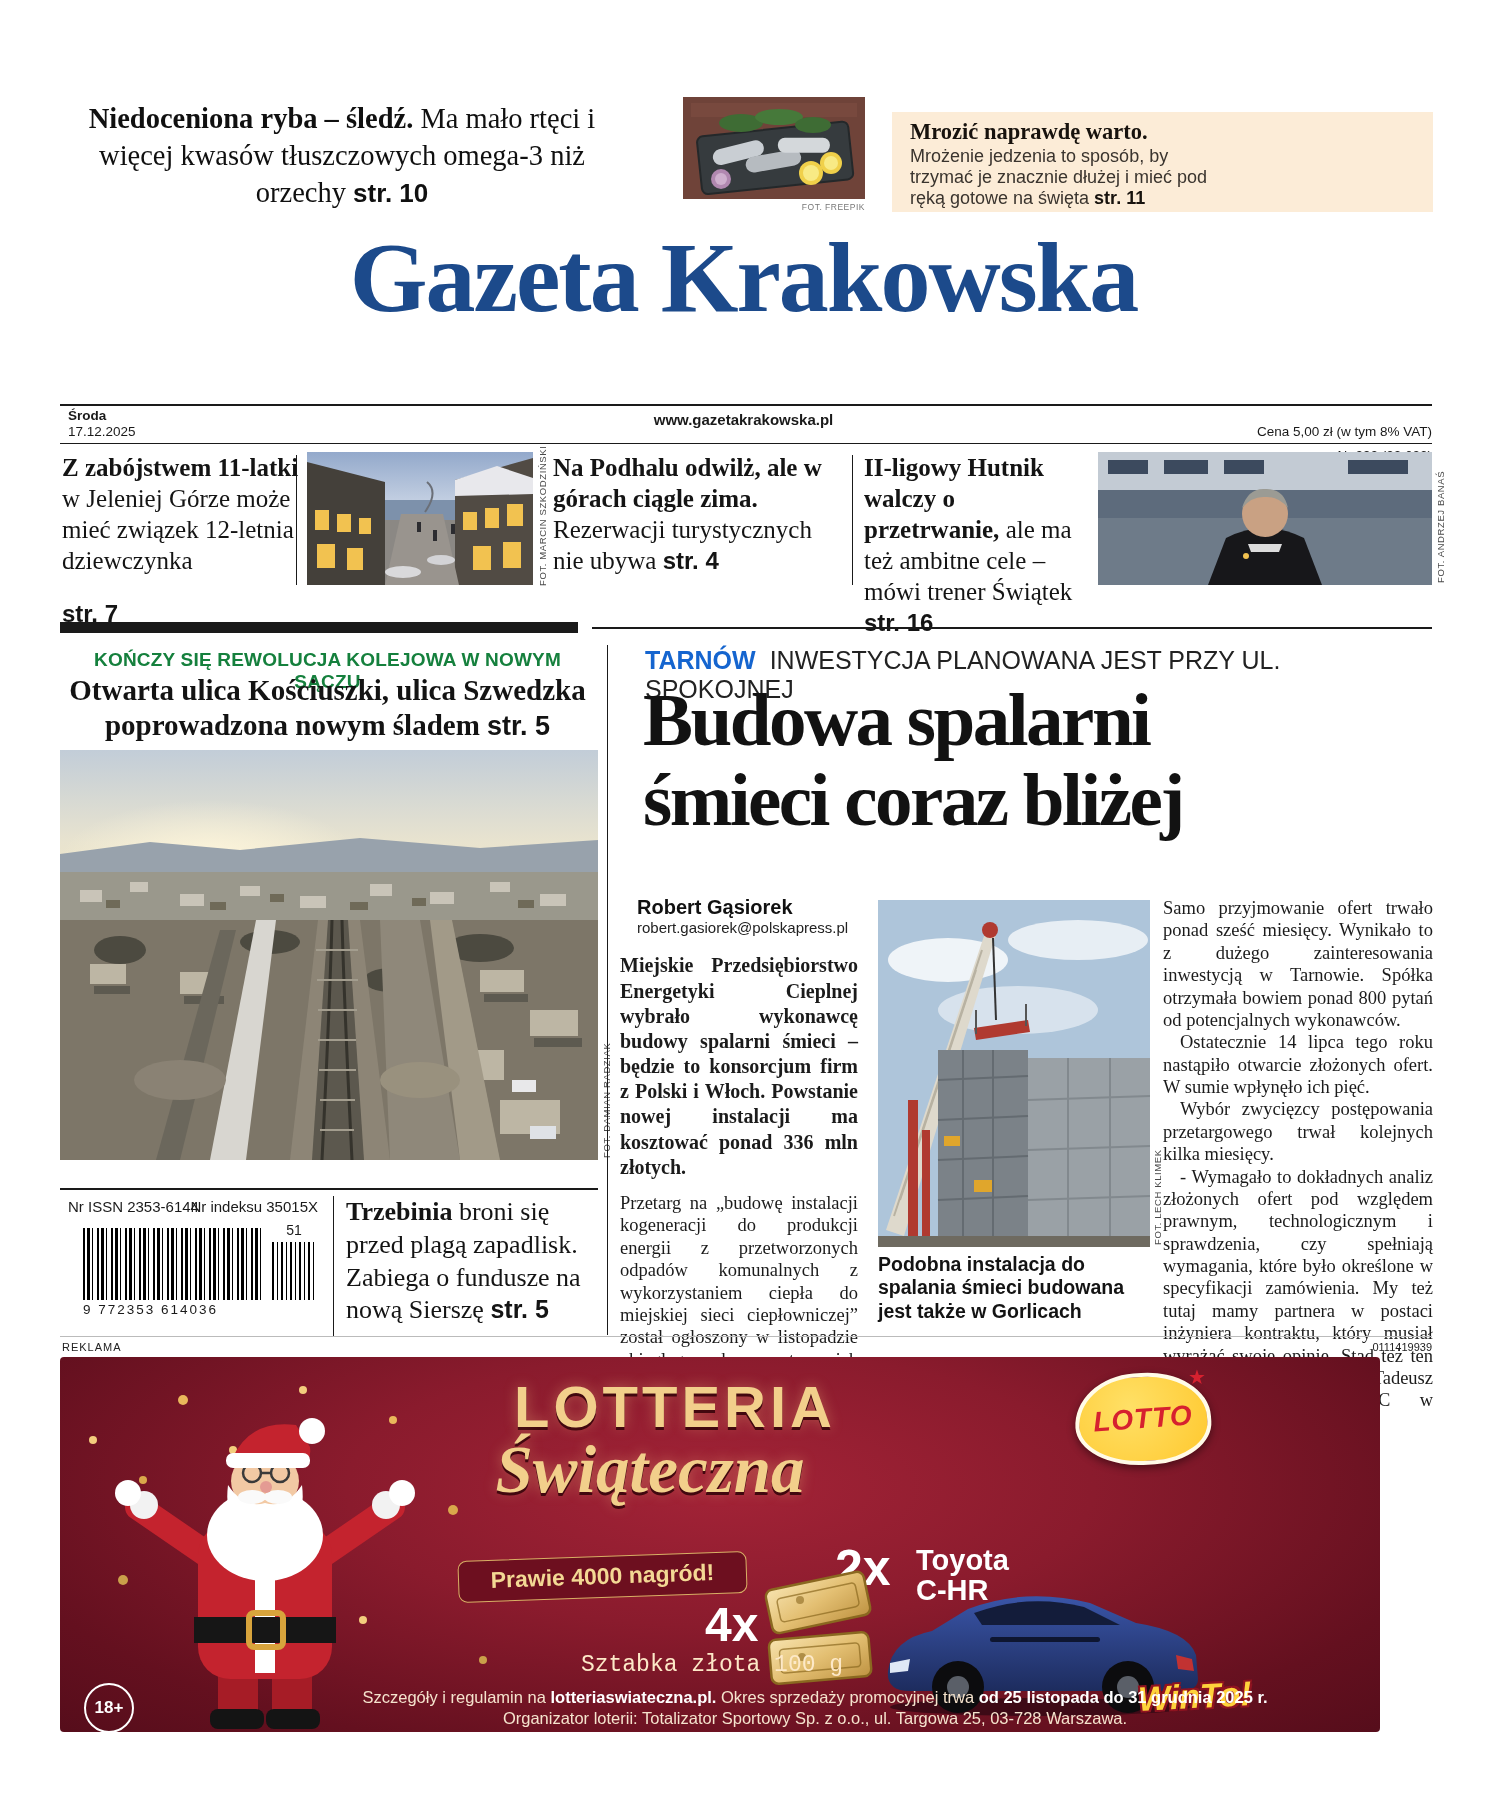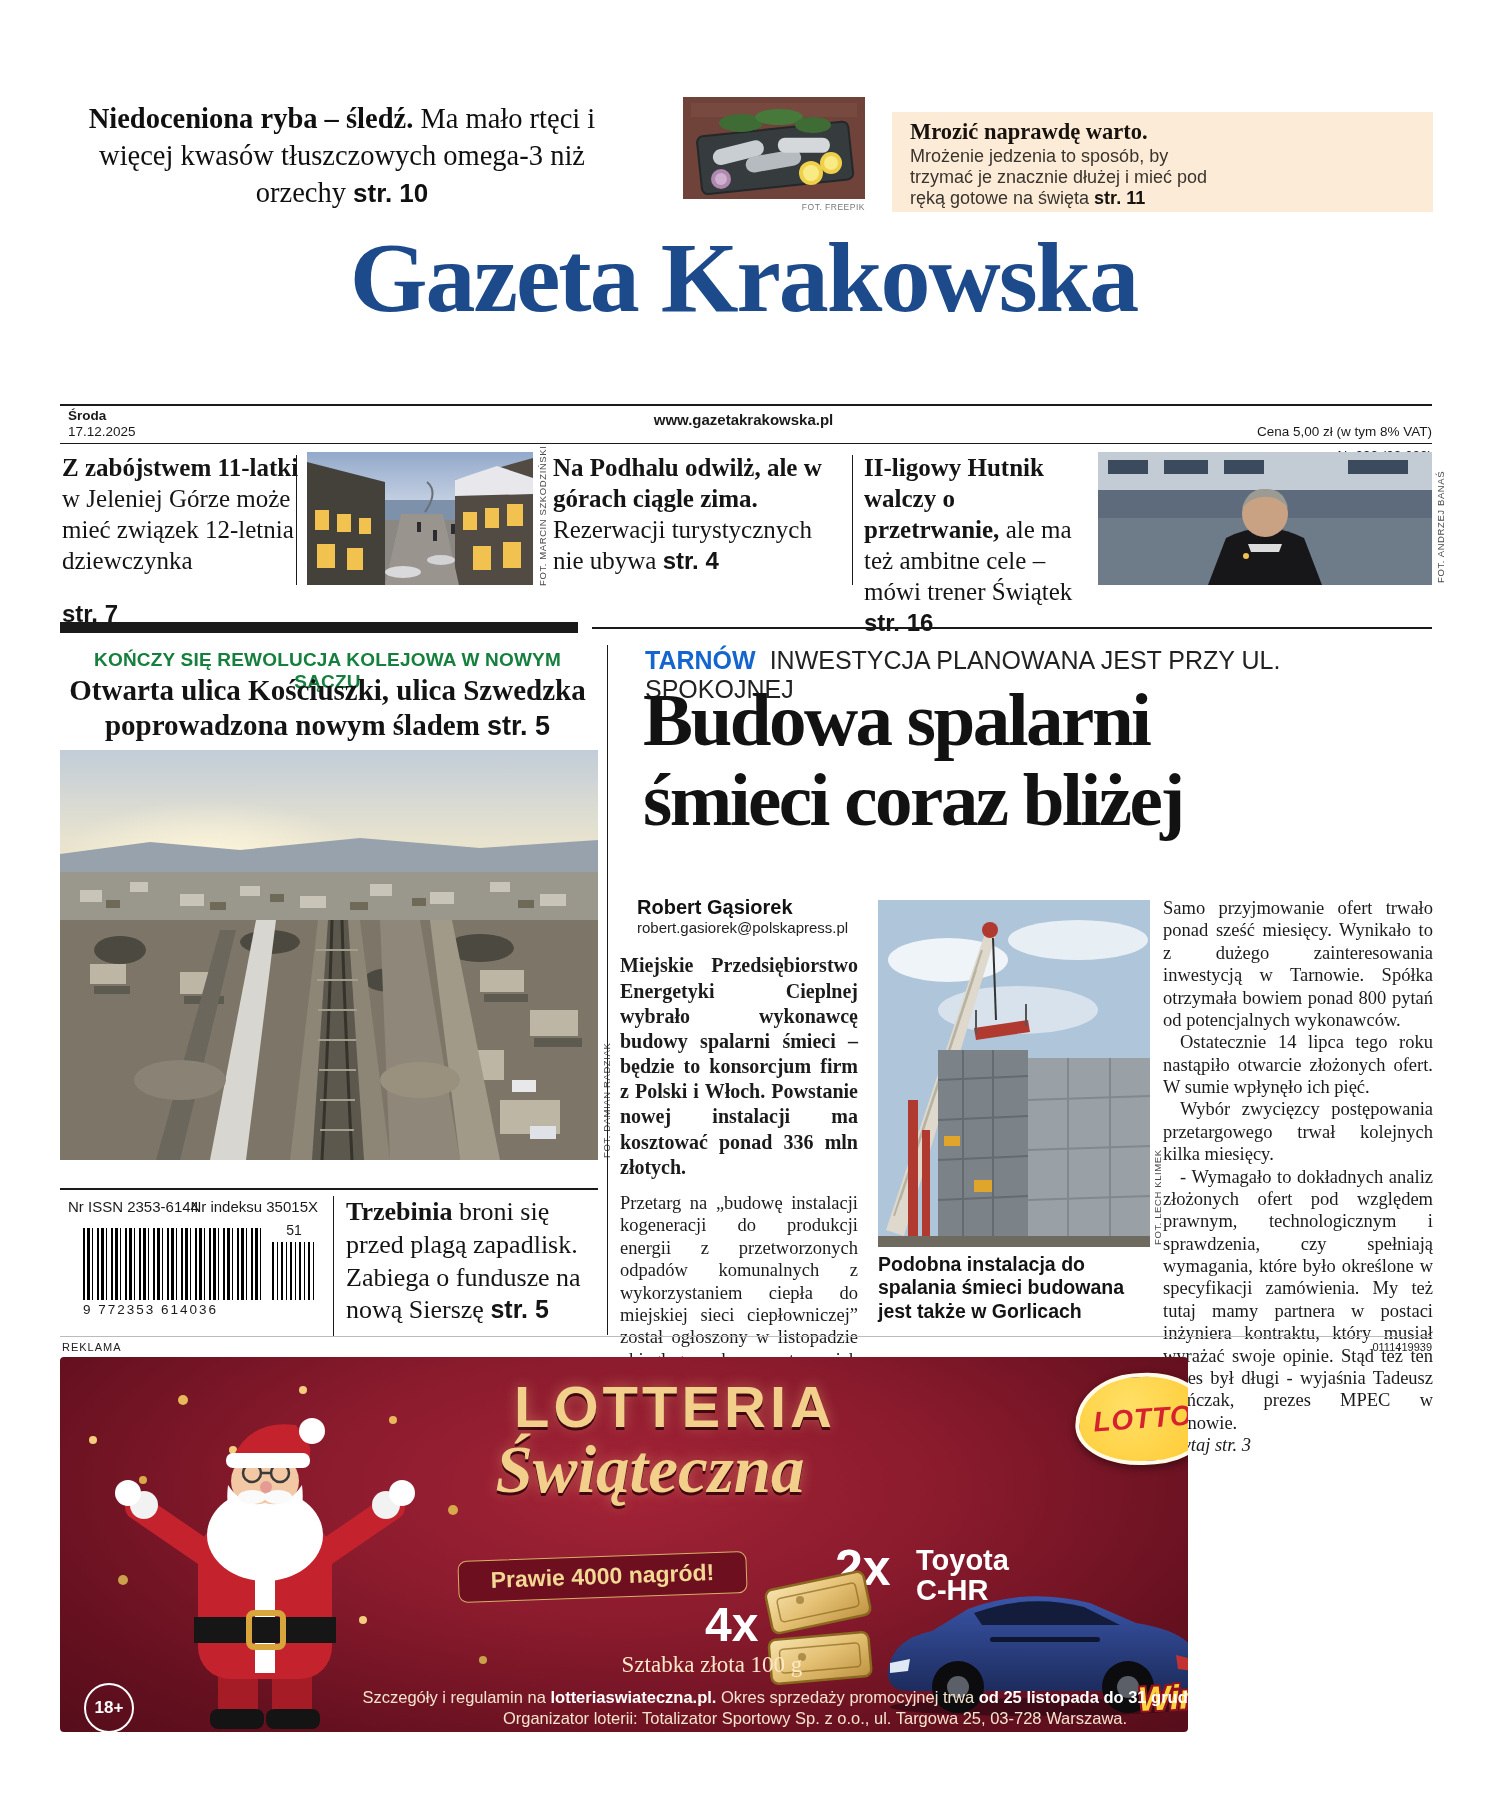--- a/index.html
+++ b/index.html
@@ -74,40 +74,40 @@
     background:repeating-linear-gradient(90deg,#000 0,#000 2px,#fff 2px,#fff 4px,#000 4px,#000 7px,#fff 7px,#fff 9px,#000 9px,#000 10px,#fff 10px,#fff 14px);}
   #barcode-addon{left:272px;top:1242px;width:44px;height:58px;
     background:repeating-linear-gradient(90deg,#000 0,#000 2px,#fff 2px,#fff 5px,#000 5px,#000 6px,#fff 6px,#fff 9px);}
   #barcode-addon-num{left:272px;top:1222px;width:44px;text-align:center;font-family:"Liberation Sans",sans-serif;font-size:14px;}
   #barcode-num{left:83px;top:1302px;width:178px;font-family:"Liberation Sans",sans-serif;font-size:13.5px;letter-spacing:2px;}
   #trzebinia{left:346px;top:1196px;width:252px;font-size:26px;line-height:1.26;color:#141414;}
   #trzebinia .pg{font-family:"Liberation Sans",sans-serif;font-weight:bold;font-size:25px;}
   
   #ad-label{left:62px;top:1341px;font-family:"Liberation Sans",sans-serif;font-size:11px;letter-spacing:1px;color:#222;}
   #ad-code{left:1280px;top:1341px;width:152px;text-align:right;font-family:"Liberation Sans",sans-serif;font-size:11px;color:#222;}
-  #ad{left:60px;top:1357px;width:1128px;height:375px;border-radius:4px;overflow:hidden;
+  #ad{left:60px;top:1357px;width:1320px;height:375px;border-radius:4px;overflow:hidden;
       background:radial-gradient(ellipse at 50% 35%, #a32337 0%, #8a1b2d 40%, #64101f 80%, #560d1b 100%);}
   #ad .abs{position:absolute;}
   #sparkles{left:0;top:0;width:6px;height:6px;border-radius:50%;background:transparent;
     box-shadow:120px 40px 0 2px #e9b85b,80px 120px 0 1px #d9a84b,170px 90px 0 1px #f3cd7d,60px 220px 0 2px #caa04a,
                330px 60px 0 1px #e9b85b,390px 150px 0 2px #d9a84b,300px 260px 0 1px #f3cd7d,150px 300px 0 1px #e9b85b,
                240px 30px 0 1px #f3cd7d,420px 300px 0 1px #caa04a,30px 80px 0 1px #f3cd7d,210px 180px 0 1px #e0b055;}
   #ad-title1{left:420px;top:16px;width:390px;text-align:center;font-family:"Liberation Sans",sans-serif;
              font-weight:bold;font-size:58px;letter-spacing:4px;color:#f2cf8b;
              text-shadow:0 3px 0 #42080f,0 0 14px rgba(255,215,140,.35);}
   #ad-title2{left:365px;top:74px;width:450px;text-align:center;font-style:italic;font-weight:bold;
              font-size:67px;color:#f2cf8b;text-shadow:0 3px 0 #42080f,0 0 14px rgba(255,215,140,.35);}
   #ad-ribbon{left:398px;top:199px;width:287px;height:40px;background:#6d0f1f;border:1.5px solid #d8b065;
              border-radius:9px;color:#f3d894;font-family:"Liberation Sans",sans-serif;font-weight:bold;
              font-size:23px;line-height:38px;text-align:center;transform:rotate(-2deg);}
   #ad-2x{left:775px;top:182px;font-family:"Liberation Sans",sans-serif;font-weight:bold;font-size:50px;color:#fff;}
   #ad-car-name{left:856px;top:188px;font-family:"Liberation Sans",sans-serif;font-weight:bold;font-size:29px;
                line-height:1.05;color:#fff;}
   #ad-4x{left:645px;top:240px;font-family:"Liberation Sans",sans-serif;font-weight:bold;font-size:48px;color:#fff;}
-  #ad-gold-name{left:518px;top:295px;width:268px;text-align:center;font-family:Liberation Serif, serif;
+  #ad-gold-name{left:518px;top:295px;width:268px;text-align:center;font-family:Liberation Mono, monospace;
                 font-size:23px;color:#fde9c8;}
   #lotto-logo{left:1015px;top:16px;width:128px;height:84px;background:radial-gradient(circle at 40% 35%,#ffe066,#ffc82e);
               border:4px solid #fffbe8;border-radius:48% 52% 46% 54%/58% 55% 45% 48%;transform:rotate(-4deg);
               display:flex;align-items:center;justify-content:center;box-shadow:0 3px 8px rgba(0,0,0,.45);}
   #lotto-logo .txt{font-family:"Liberation Sans",sans-serif;font-weight:bold;font-style:italic;
                    font-size:28px;color:#d6212f;letter-spacing:1px;}
   #lotto-star{left:1128px;top:8px;font-size:20px;color:#d6212f;}
   #winto{left:1078px;top:320px;font-family:"Liberation Sans",sans-serif;font-weight:bold;font-style:italic;
          font-size:34px;color:#ffd23b;transform:rotate(-3deg);
          text-shadow:2px 2px 0 #8f1320,-2px -2px 0 #8f1320,2px -2px 0 #8f1320,-2px 2px 0 #8f1320;}

